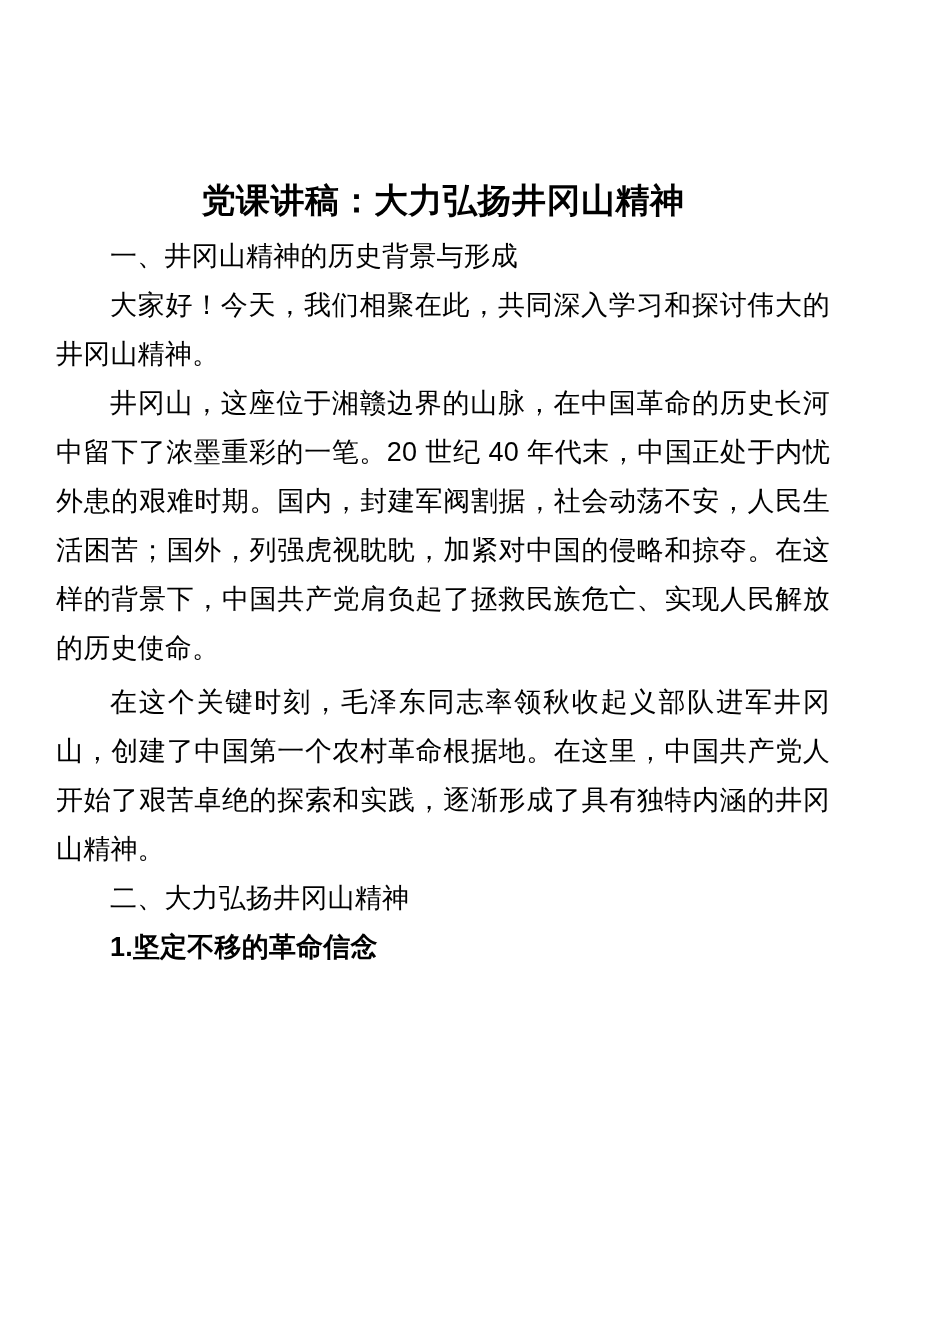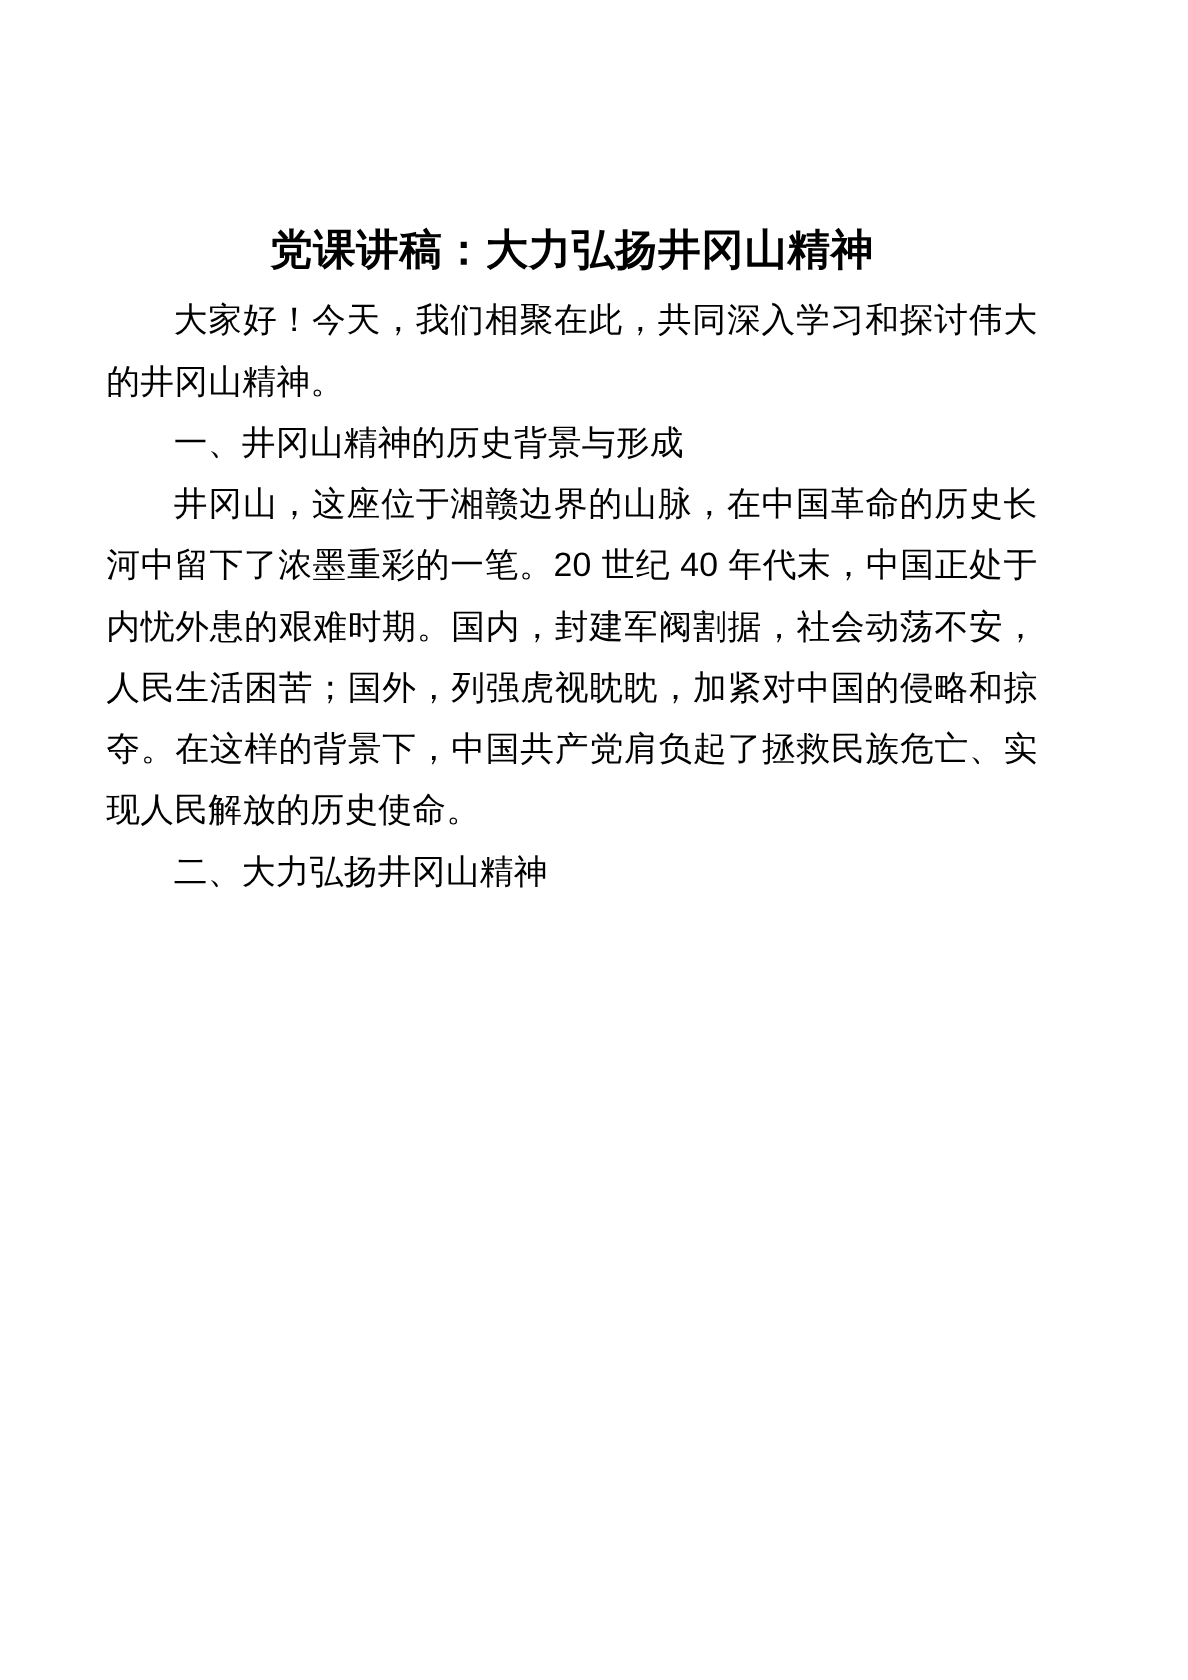--- a/index.html
+++ b/index.html
@@ -6,21 +6,21 @@
     margin: 0;
     padding: 0;
     background: #ffffff;
   }
   .page {
     position: relative;
     width: 950px;
     height: 1344px;
     background: #ffffff;
     box-sizing: border-box;
-    padding: 176px 120px 40px 85px;
+    padding: 176px 120px 40px 56px;
     font-family: "Liberation Sans", sans-serif;
     color: #000000;
     overflow: hidden;
   }
   .doc-title {
     font-size: 34px;
     font-weight: 600;
     line-height: 49px;
     text-align: center;
     margin: 0 0 7px 0;
@@ -45,23 +45,25 @@
     font-weight: 700;
     text-align: left;
   }
 </style>
 </head>
 <body>
 
 <div class="page">
   <h1 class="doc-title">党课讲稿：大力弘扬井冈山精神</h1>
 
+  <p class="para section-heading">一、井冈山精神的历史背景与形成</p>
+
   <p class="para">大家好！今天，我们相聚在此，共同深入学习和探讨伟大的井冈山精神。</p>
-
-  <p class="para section-heading">一、井冈山精神的历史背景与形成</p>
 
   <p class="para">井冈山，这座位于湘赣边界的山脉，在中国革命的历史长河中留下了浓墨重彩的一笔。20 世纪 40 年代末，中国正处于内忧外患的艰难时期。国内，封建军阀割据，社会动荡不安，人民生活困苦；国外，列强虎视眈眈，加紧对中国的侵略和掠夺。在这样的背景下，中国共产党肩负起了拯救民族危亡、实现人民解放的历史使命。</p>
 
 
+  <p class="para gap-before">在这个关键时刻，毛泽东同志率领秋收起义部队进军井冈山，创建了中国第一个农村革命根据地。在这里，中国共产党人开始了艰苦卓绝的探索和实践，逐渐形成了具有独特内涵的井冈山精神。</p>
 
   <p class="para section-heading">二、大力弘扬井冈山精神</p>
 
+  <p class="para bold-subheading">1.坚定不移的革命信念</p>
 </div>
 
 </body></html>

